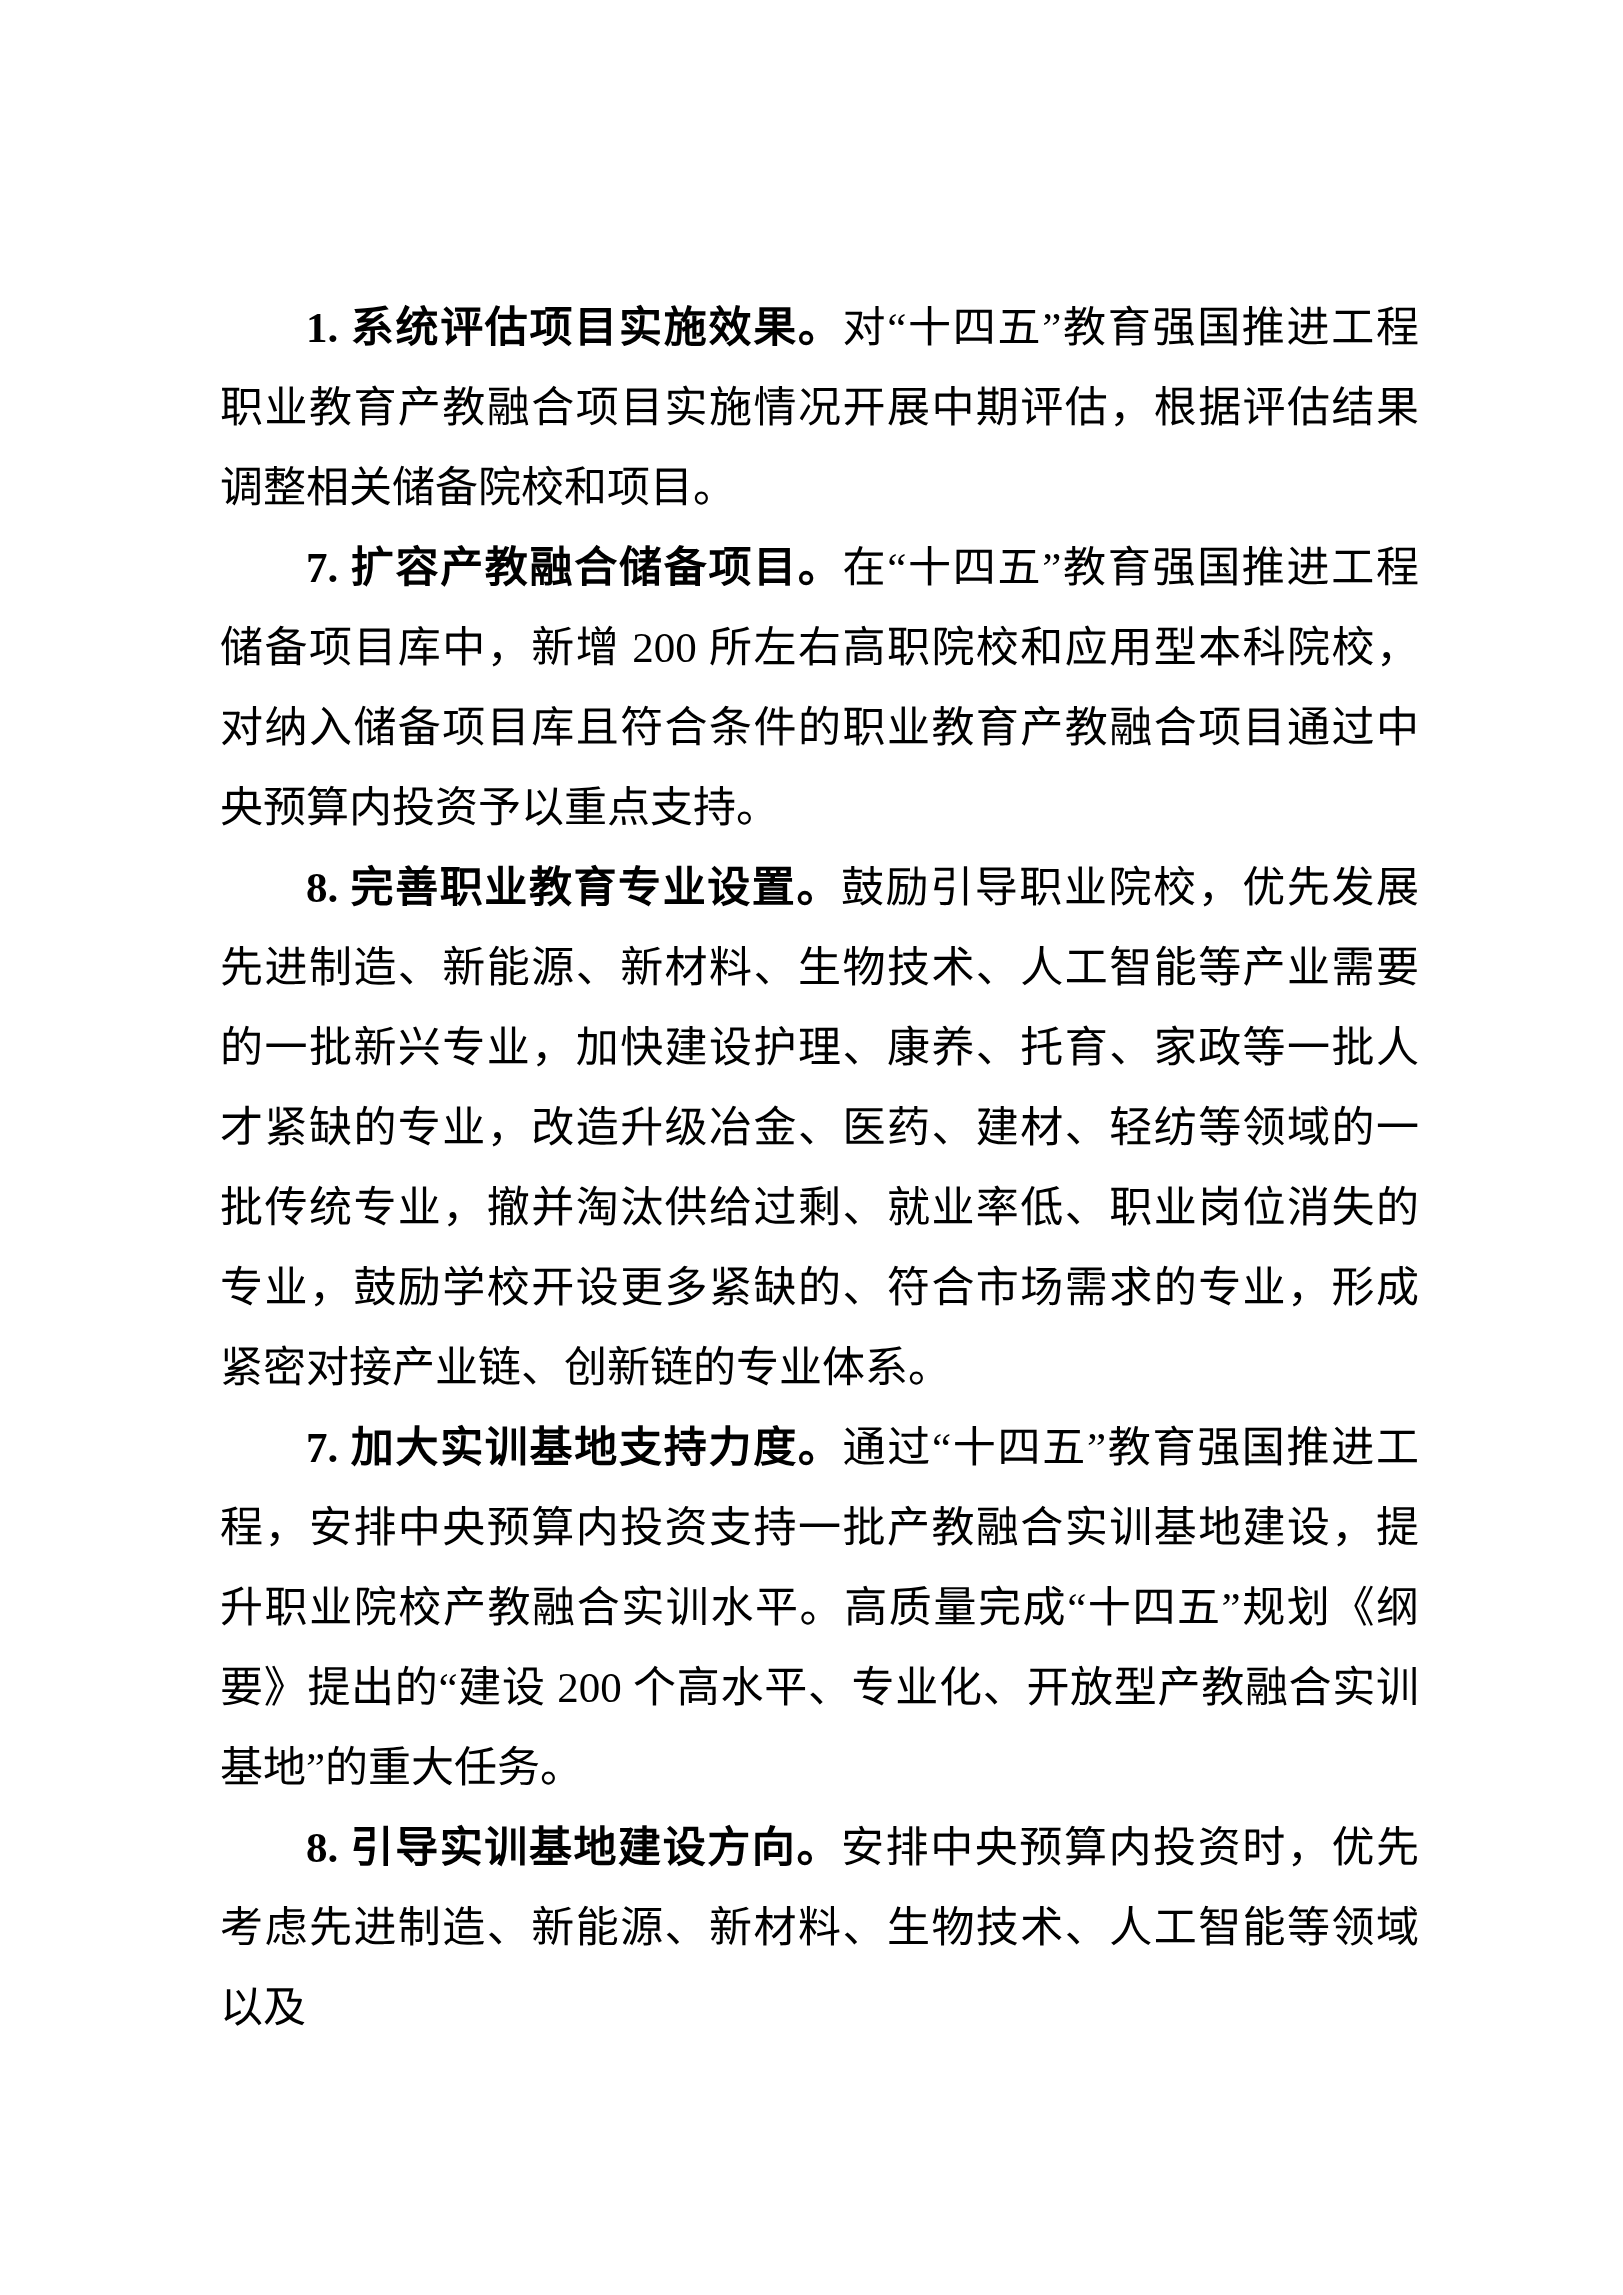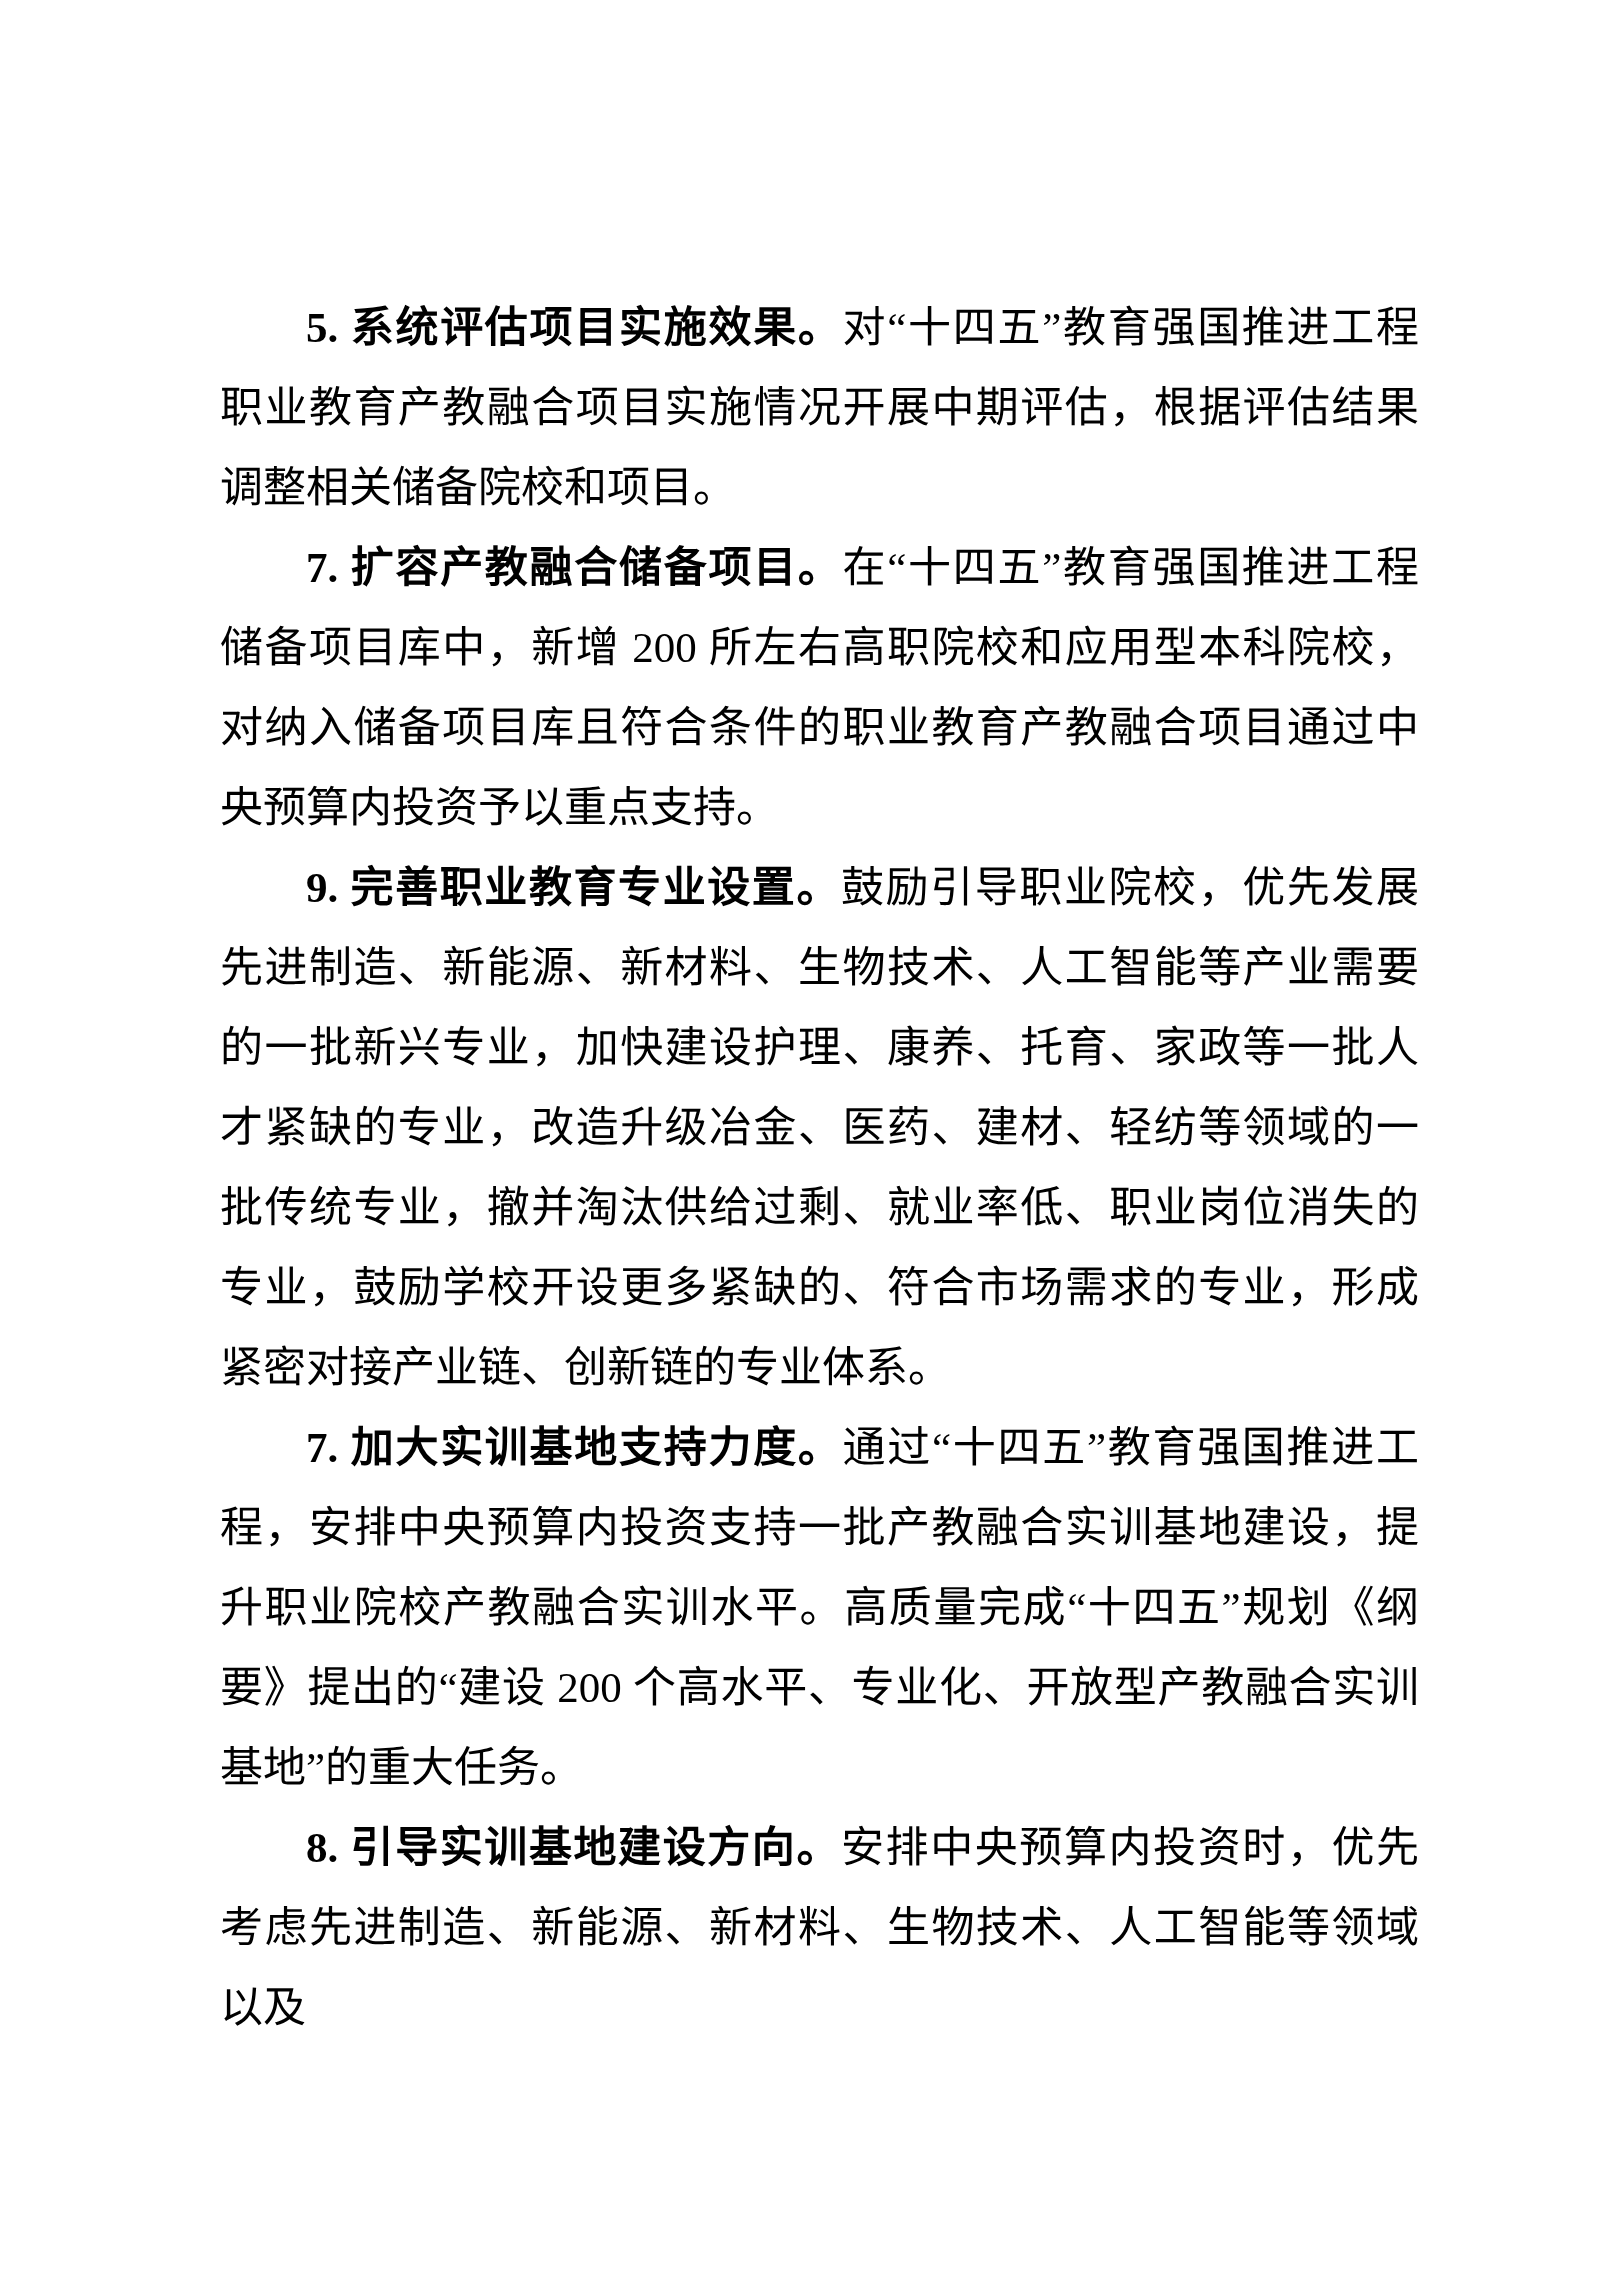--- a/index.html
+++ b/index.html
@@ -39,25 +39,25 @@
 
   .para.section-heading .lead {
     font-weight: bold;
   }
 </style>
 </head>
 <body>
 
 <div class="page">
 
-  <p class="para"><b class="lead">5. 系统评估项目实施效果。</b><span>对“十四五”教育强国推进工程职业教育产教融合项目实施情况开展中期评估，根据评估结果调整相关储备院校和项目。</span></p>
+  <p class="para"><b class="lead">1. 系统评估项目实施效果。</b><span>对“十四五”教育强国推进工程职业教育产教融合项目实施情况开展中期评估，根据评估结果调整相关储备院校和项目。</span></p>
 
   <p class="para"><b class="lead">7. 扩容产教融合储备项目。</b><span>在“十四五”教育强国推进工程储备项目库中，新增 200 所左右高职院校和应用型本科院校，对纳入储备项目库且符合条件的职业教育产教融合项目通过中央预算内投资予以重点支持。</span></p>
 
-  <p class="para"><b class="lead">9. 完善职业教育专业设置。</b><span>鼓励引导职业院校，优先发展先进制造、新能源、新材料、生物技术、人工智能等产业需要的一批新兴专业，加快建设护理、康养、托育、家政等一批人才紧缺的专业，改造升级冶金、医药、建材、轻纺等领域的一批传统专业，撤并淘汰供给过剩、就业率低、职业岗位消失的专业，鼓励学校开设更多紧缺的、符合市场需求的专业，形成紧密对接产业链、创新链的专业体系。</span></p>
+  <p class="para"><b class="lead">8. 完善职业教育专业设置。</b><span>鼓励引导职业院校，优先发展先进制造、新能源、新材料、生物技术、人工智能等产业需要的一批新兴专业，加快建设护理、康养、托育、家政等一批人才紧缺的专业，改造升级冶金、医药、建材、轻纺等领域的一批传统专业，撤并淘汰供给过剩、就业率低、职业岗位消失的专业，鼓励学校开设更多紧缺的、符合市场需求的专业，形成紧密对接产业链、创新链的专业体系。</span></p>
 
 
   <p class="para"><b class="lead">7. 加大实训基地支持力度。</b><span>通过“十四五”教育强国推进工程，安排中央预算内投资支持一批产教融合实训基地建设，提升职业院校产教融合实训水平。高质量完成“十四五”规划《纲要》提出的“建设 200 个高水平、专业化、开放型产教融合实训基地”的重大任务。</span></p>
 
   <p class="para"><b class="lead">8. 引导实训基地建设方向。</b><span>安排中央预算内投资时，优先考虑先进制造、新能源、新材料、生物技术、人工智能等领域以及</span></p>
 
 </div>
 
 
 </body></html>

